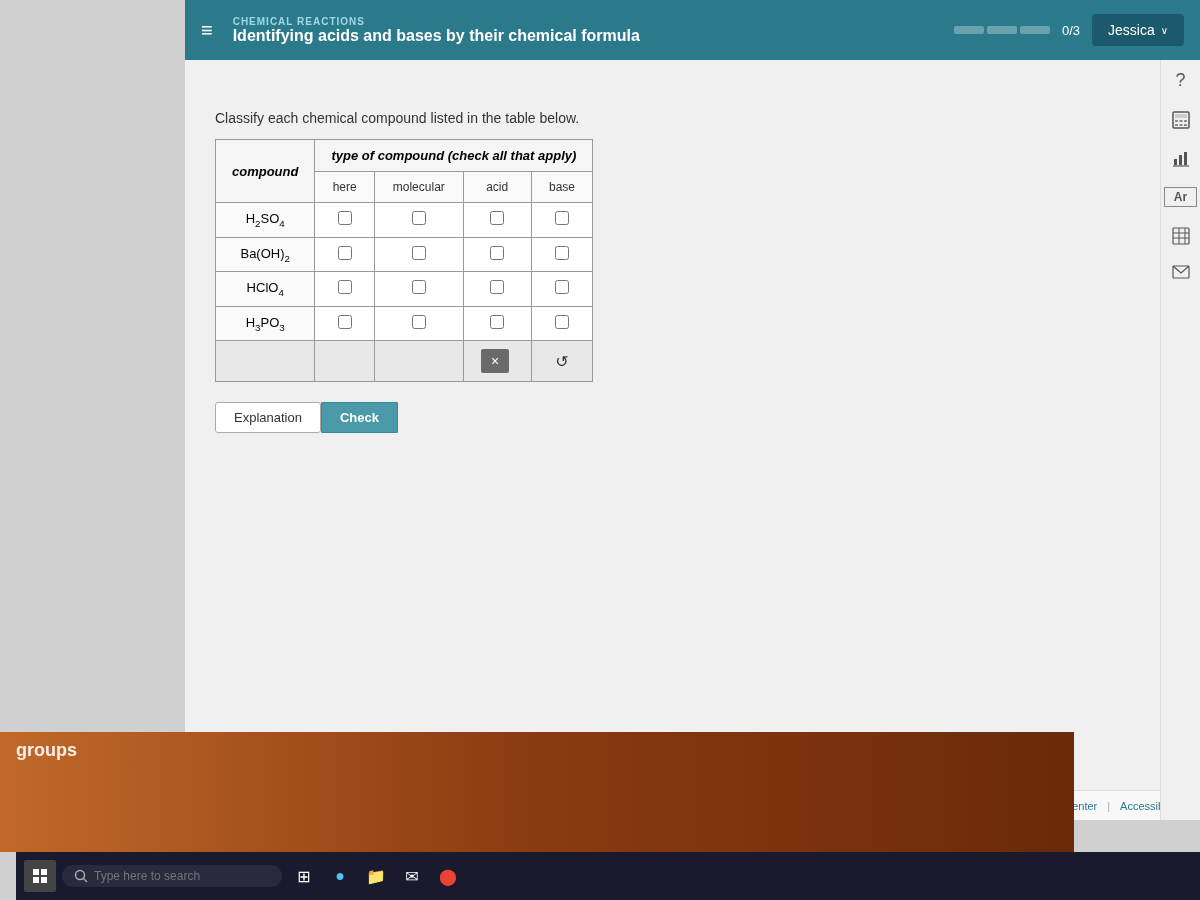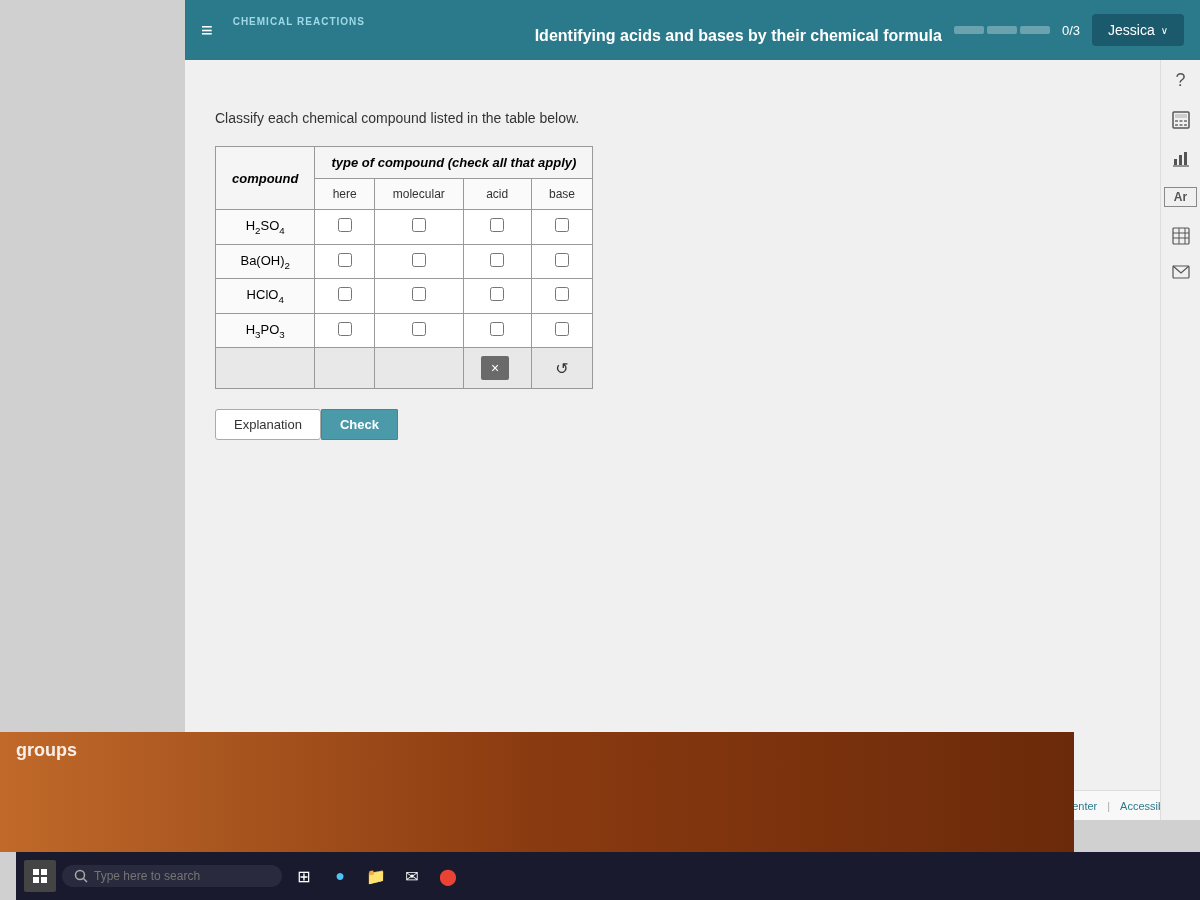--- a/index.html
+++ b/index.html
@@ -126,21 +126,20 @@
       color: #a0d8e8;
       font-size: 10px;
       font-weight: bold;
       letter-spacing: 1px;
       text-transform: uppercase;
     }
     .header-main-title {
       color: white;
       font-size: 16px;
       font-weight: bold;
-      text-align: right;
     }
     .progress-section {
       display: flex;
       align-items: center;
       gap: 12px;
     }
     .progress-bar-container {
       display: flex;
       gap: 3px;
       align-items: center;
@@ -194,21 +193,21 @@
       margin-left: 16px;
       margin-top: 0;
       position: absolute;
       top: 60px;
       left: 16px;
     }
 
     .page-instruction {
       font-size: 14px;
       color: #333;
-      margin-bottom: 20px;
+      margin-bottom: 13px;
       margin-top: 30px;
     }
 
     
     .compound-table {
       border-collapse: collapse;
       background: white;
       border: 1px solid #999;
     }
     .compound-table th, .compound-table td {

